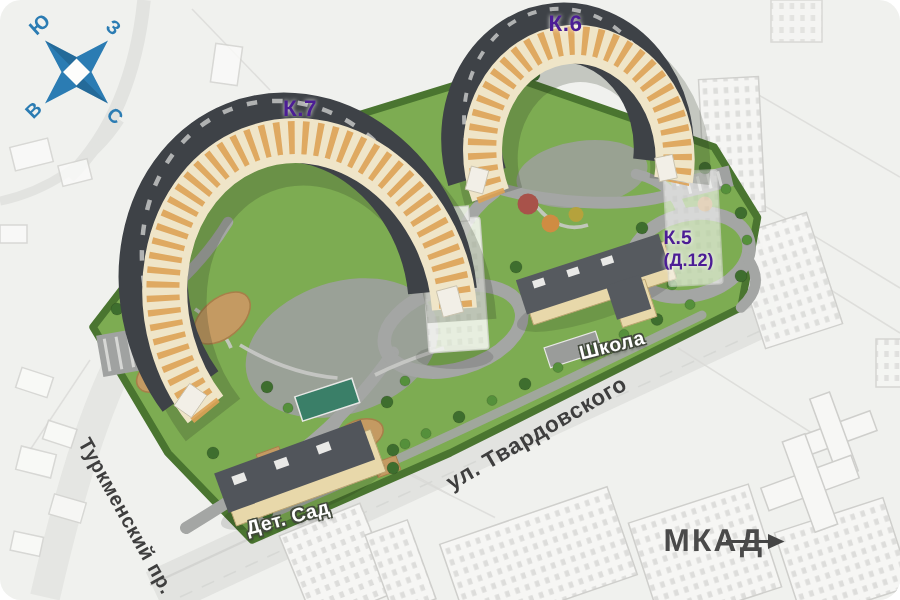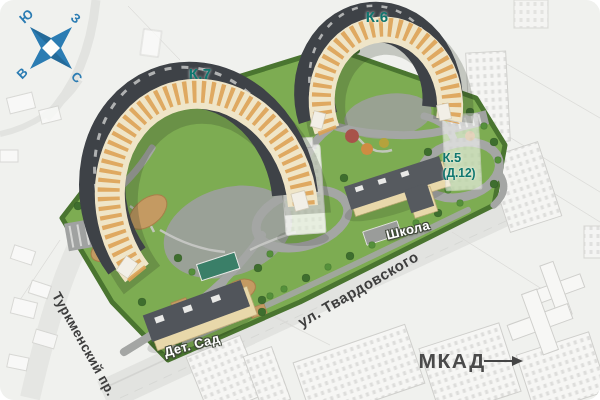--- a/index.html
+++ b/index.html
@@ -3,21 +3,21 @@
 <meta charset="utf-8">
 <style>
   html,body{margin:0;padding:0;background:#ffffff;}
   .stage{
     position:relative;width:600px;height:400px;overflow:hidden;
     border-radius:14px;background:#f0f1ee;
     font-family:"Liberation Sans",sans-serif;
   }
   .map{position:absolute;left:0;top:0;width:600px;height:400px;}
   .lbl{
-    position:absolute;white-space:nowrap;color:#0f766e;
+    position:absolute;white-space:nowrap;color:#4c1d95;
     transform:translate(-50%,-50%);
     font-family:"Liberation Sans",sans-serif;
   }
   .lbl-bld{font-size:15px;font-weight:bold;letter-spacing:.3px;text-shadow:0 0 3px rgba(255,255,255,.9);}
   .lbl-ghost{font-size:13px;font-weight:bold;text-align:left;line-height:1.25;text-shadow:0 0 3px rgba(255,255,255,.95);}
   .lbl-ghost .sub{display:block;font-size:12px;}
   .lbl-green{
     color:#ffffff;font-size:13px;font-weight:bold;letter-spacing:.4px;
     text-shadow:-1px -1px 0 #42493c,1px -1px 0 #42493c,-1px 1px 0 #42493c,1px 1px 0 #42493c,0 2px 2px rgba(0,0,0,.35);
   }
@@ -289,14 +289,14 @@
   </div>
 
   <div class="lbl lbl-green r-school" style="left:408px;top:230px">Школа</div>
 
   <div class="lbl lbl-green r-detsad" style="left:192px;top:345px">Дет. Сад</div>
 
   <div class="lbl lbl-street r-tvard" style="left:358px;top:289px">ул. Твардовского</div>
 
   <div class="lbl lbl-street2 r-turkm" style="left:84px;top:344px">Туркменский пр.</div>
 
-  <div class="lbl lbl-mkad" style="left:452px;top:361px">МКАД</div>
+  <div class="lbl lbl-mkad" style="left:476px;top:361px">МКАД</div>
 </div>
 
 </body></html>

